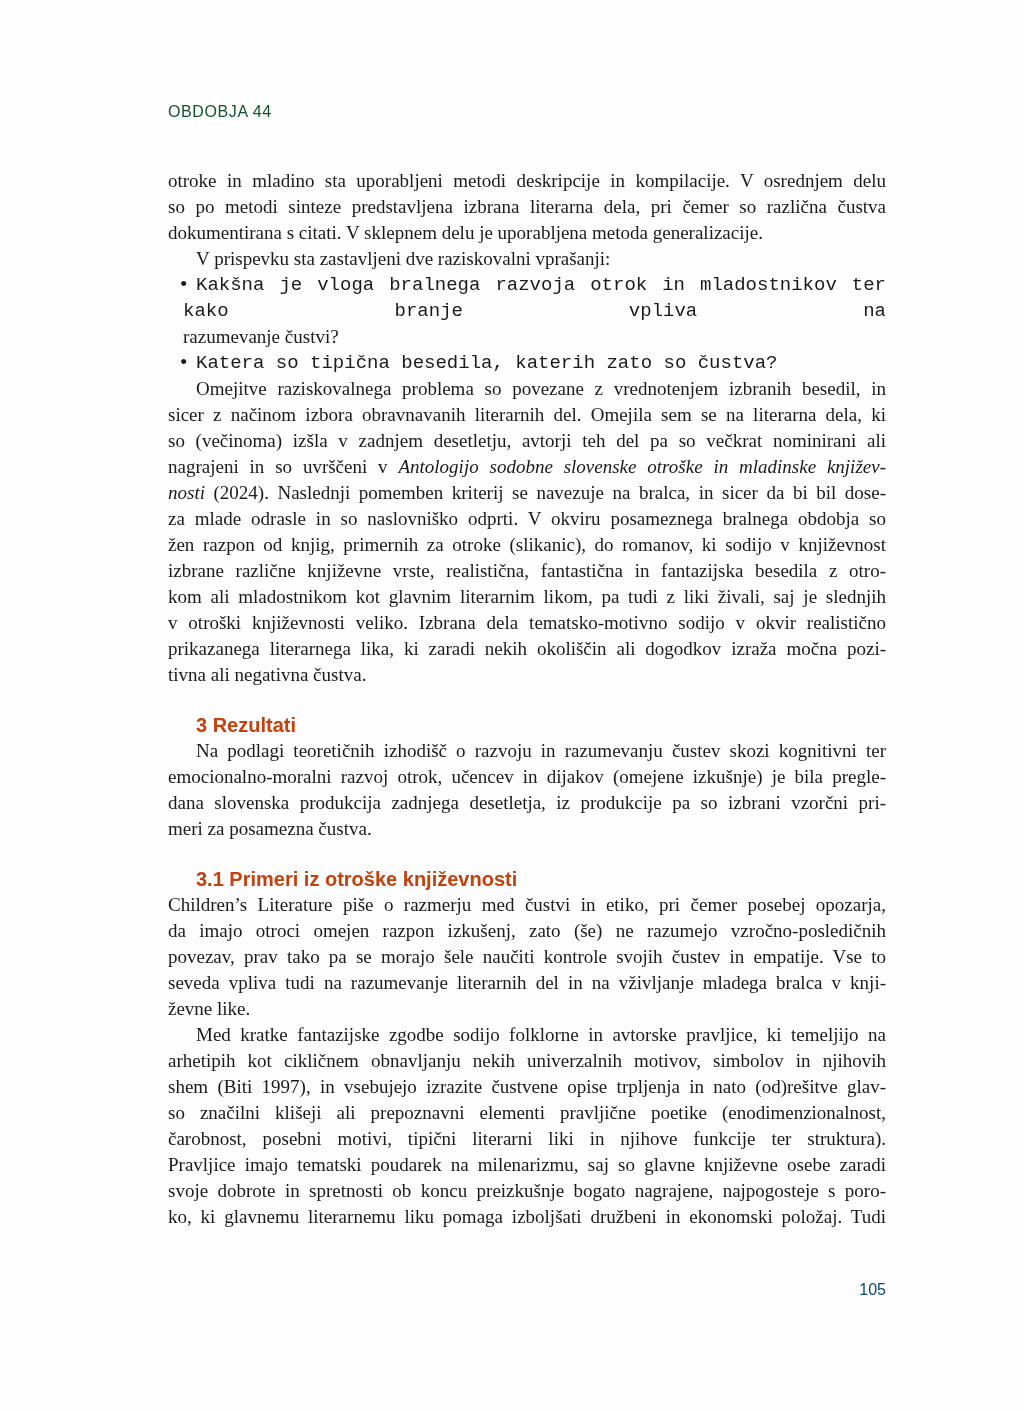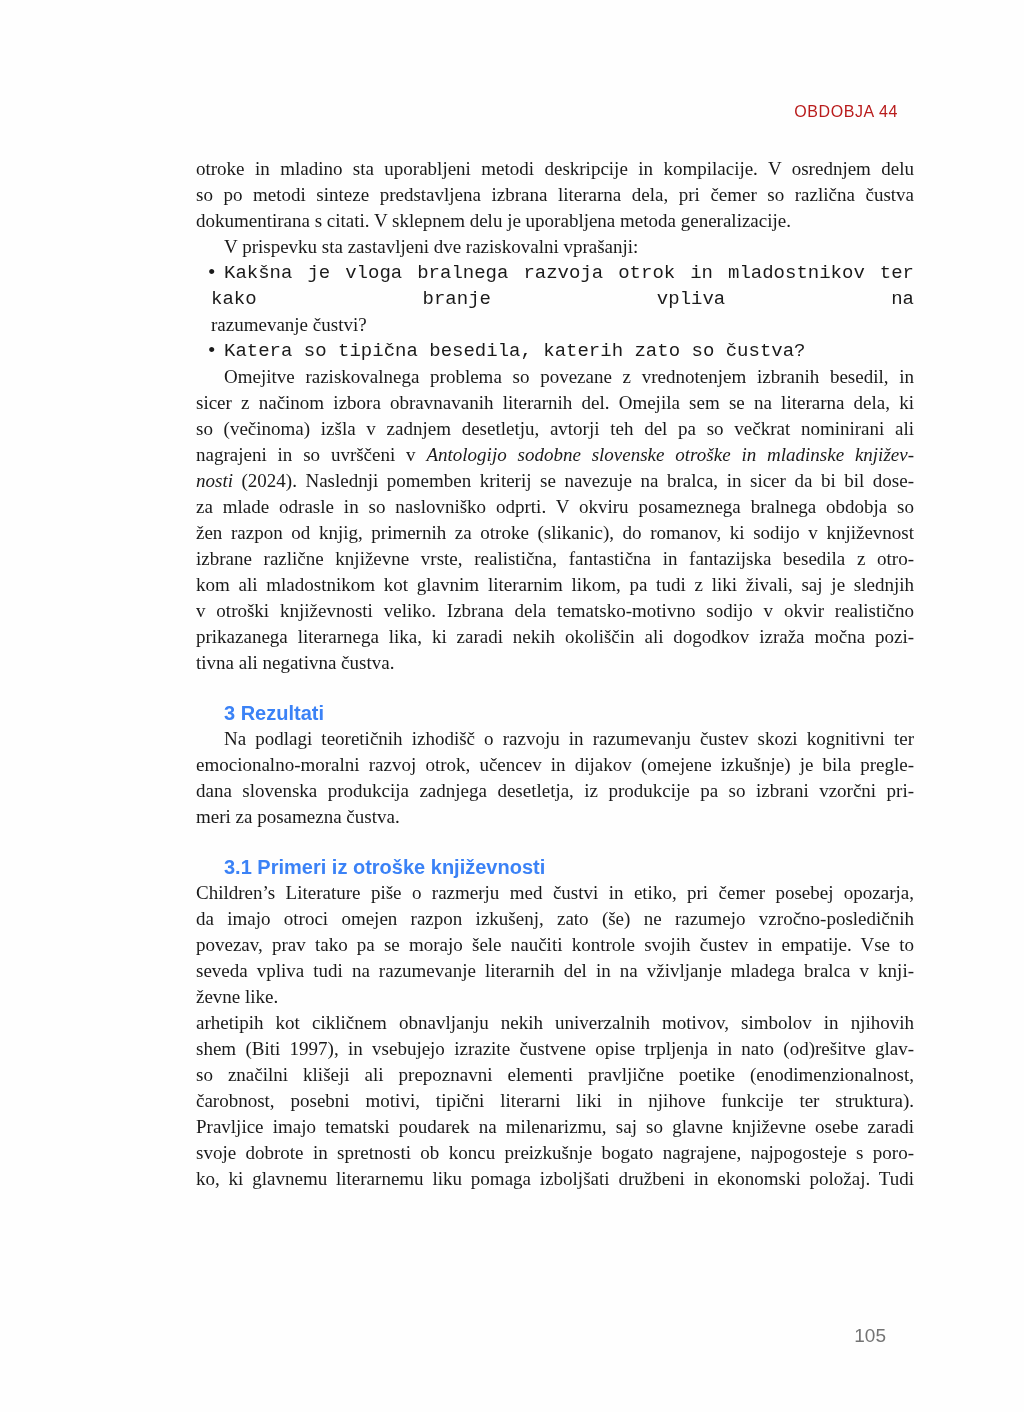--- a/index.html
+++ b/index.html
@@ -15,45 +15,44 @@
     width: 1024px;
     height: 1412px;
     background: #fefefe;
     overflow: hidden;
   }
   .running-header {
     position: absolute;
     top: 103px;
     left: 168px;
     width: 730px;
-    text-align: right;
+    text-align: left;
     font-family: "Liberation Sans", sans-serif;
     font-size: 16px;
     letter-spacing: 0.6px;
-    color: #b91c1c;
+    color: #14532d;
   }
   .content {
     position: absolute;
     left: 168px;
-    top: 156px;
+    top: 168px;
     width: 718px;
     font-family: "Liberation Serif", serif;
     font-size: 19px;
     line-height: 26px;
     color: #1a1a1a;
-    margin-left: 28px;
   }
   .block { margin: 0; }
   .block.heading {
     font-family: "Liberation Sans", sans-serif;
     font-weight: bold;
     font-size: 20px;
     margin-top: 24px;
     padding-left: 28px;
-    color: #3b82f6;
+    color: #c2410c;
   }
   .line {
     text-align: justify;
     text-align-last: justify;
   }
   .line.last {
     text-align: left;
     text-align-last: left;
   }
   .block.paragraph.indent .line.first { text-indent: 28px; }
@@ -68,23 +67,22 @@
     width: 18px;
     text-indent: 0;
   }
   .page-number {
     position: absolute;
     top: 1281px;
     left: 168px;
     width: 718px;
     text-align: right;
     font-family: "Liberation Sans", sans-serif;
-    font-size: 19px;
-    color: #737373;
-    margin-top: 44px;
+    font-size: 16px;
+    color: #0c4a6e;
   }
 </style>
 </head>
 <body>
 
 <div class="page">
   <div class="running-header">OBDOBJA 44</div>
 
   <div class="content" id="content">
       <div class="block paragraph">
@@ -129,20 +127,21 @@
         <div class="line first last"><span>3.1 Primeri iz otroške književnosti</span></div>
       </div>
       <div class="block paragraph indent">
         <div class="line"><span>Children’s Literature piše o razmerju med čustvi in etiko, pri čemer posebej opozarja,</span></div>
         <div class="line"><span>da imajo otroci omejen razpon izkušenj, zato (še) ne razumejo vzročno-posledičnih</span></div>
         <div class="line"><span>povezav, prav tako pa se morajo šele naučiti kontrole svojih čustev in empatije. Vse to</span></div>
         <div class="line"><span>seveda vpliva tudi na razumevanje literarnih del in na vživljanje mladega bralca v knji-</span></div>
         <div class="line last"><span>ževne like.</span></div>
       </div>
       <div class="block paragraph indent">
+        <div class="line first"><span>Med kratke fantazijske zgodbe sodijo folklorne in avtorske pravljice, ki temeljijo na</span></div>
         <div class="line"><span>arhetipih kot cikličnem obnavljanju nekih univerzalnih motivov, simbolov in njihovih</span></div>
         <div class="line"><span>shem (Biti 1997), in vsebujejo izrazite čustvene opise trpljenja in nato (od)rešitve glav-</span></div>
         <div class="line"><span>so značilni klišeji ali prepoznavni elementi pravljične poetike (enodimenzionalnost,</span></div>
         <div class="line"><span>čarobnost, posebni motivi, tipični literarni liki in njihove funkcije ter struktura).</span></div>
         <div class="line"><span>Pravljice imajo tematski poudarek na milenarizmu, saj so glavne književne osebe zaradi</span></div>
         <div class="line"><span>svoje dobrote in spretnosti ob koncu preizkušnje bogato nagrajene, najpogosteje s poro-</span></div>
         <div class="line"><span>ko, ki glavnemu literarnemu liku pomaga izboljšati družbeni in ekonomski položaj. Tudi</span></div>
       </div>
     </div>
 

